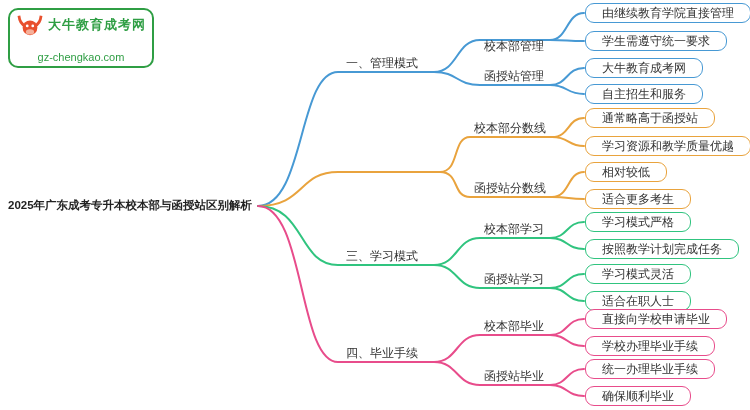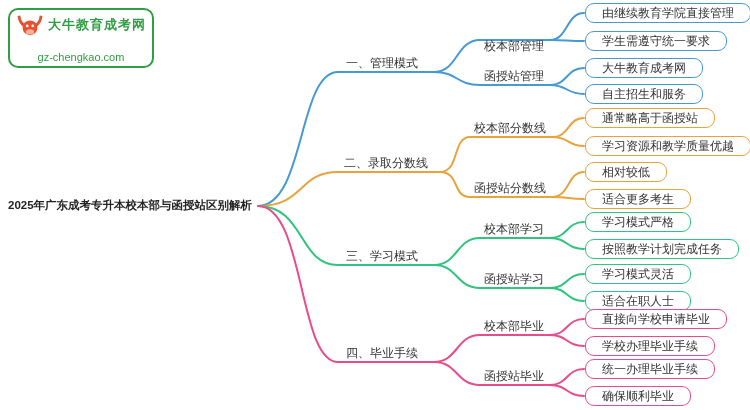--- a/index.html
+++ b/index.html
@@ -99,21 +99,20 @@
   <div class="root-title">2025年广东成考专升本校本部与函授站区别解析</div>
 
   <div class="node-label" style="left:346px;top:55px">一、管理模式</div>
   <div class="node-label" style="left:484px;top:38px">校本部管理</div>
   <div class="node-label" style="left:484px;top:68px">函授站管理</div>
   <div class="leaf b1" style="top:3px">由继续教育学院直接管理</div>
   <div class="leaf b1" style="top:31px">学生需遵守统一要求</div>
   <div class="leaf b1" style="top:58px">大牛教育成考网</div>
   <div class="leaf b1" style="top:84px">自主招生和服务</div>
 
-  <div class="node-label" style="left:344px;top:155px">二、录取分数线</div>
   <div class="node-label" style="left:474px;top:120px">校本部分数线</div>
   <div class="node-label" style="left:474px;top:180px">函授站分数线</div>
   <div class="leaf b2" style="top:108px">通常略高于函授站</div>
   <div class="leaf b2" style="top:136px">学习资源和教学质量优越</div>
   <div class="leaf b2" style="top:162px">相对较低</div>
   <div class="leaf b2" style="top:189px">适合更多考生</div>
 
   <div class="node-label" style="left:346px;top:248px">三、学习模式</div>
   <div class="node-label" style="left:484px;top:221px">校本部学习</div>
   <div class="node-label" style="left:484px;top:271px">函授站学习</div>

